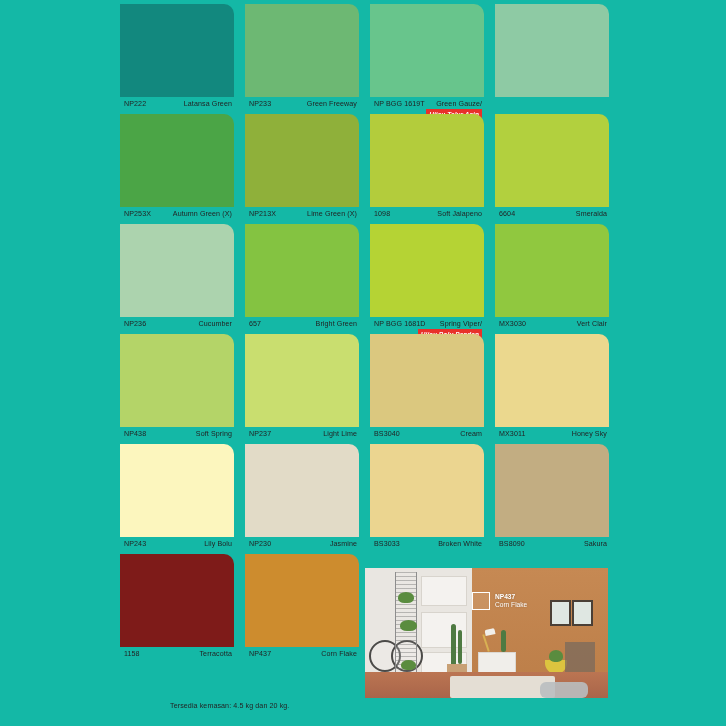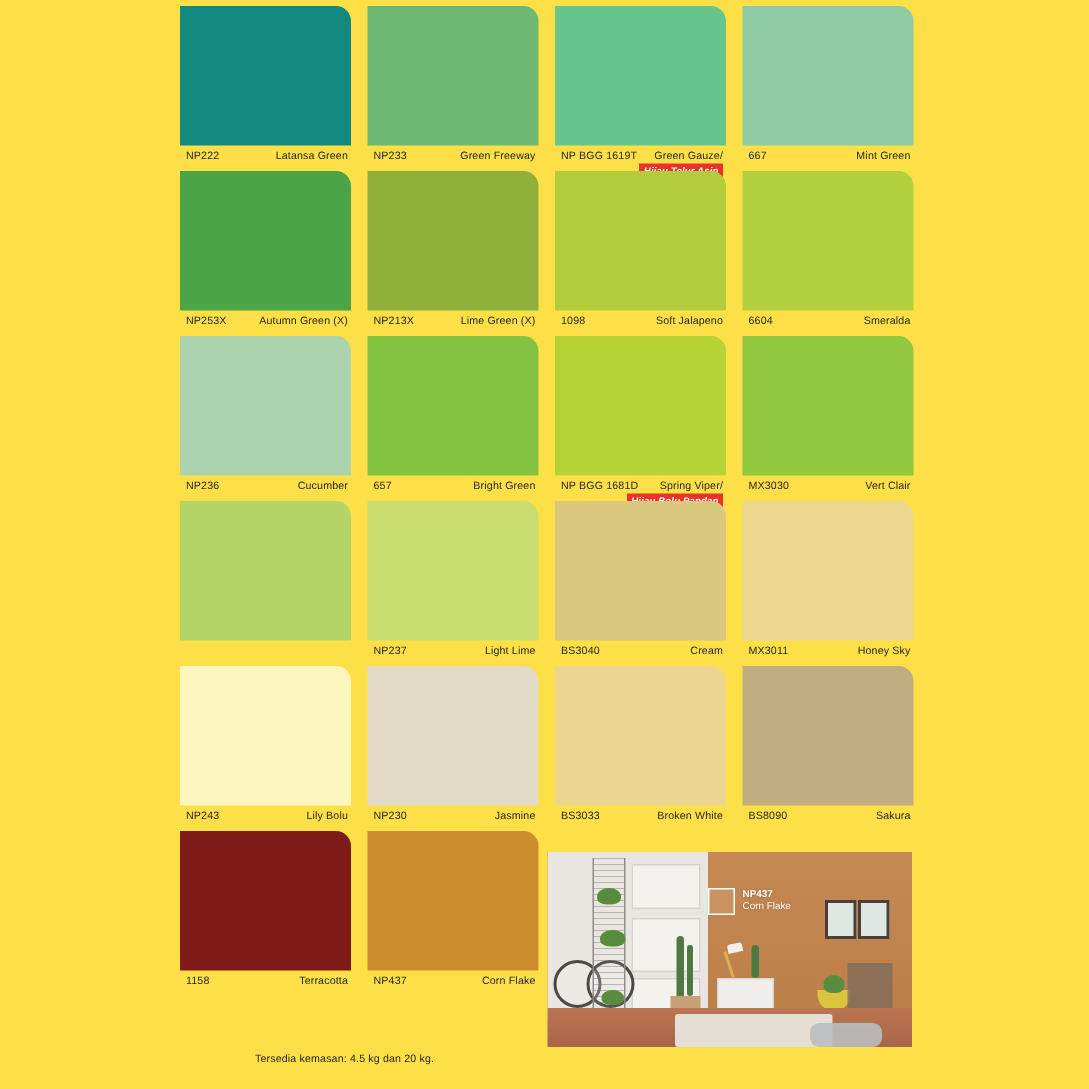--- a/index.html
+++ b/index.html
@@ -14,21 +14,21 @@
     color: #231f20;
     overflow: hidden;
     position: relative;
   }
 
   #sheet {
     position: absolute;
     left: 0; top: 0;
     width: 726px;
     height: 726px;
-    background: #fde047;
+    background: #14b8a6;
   }
 
   
   #swatch-grid {
     position: absolute;
     left: 120px;
     top: 4px;
     width: 488px;
     display: grid;
     grid-template-columns: repeat(4, 114px);
@@ -279,24 +279,20 @@
       <div class="swatch-cell">
         <div class="swatch-chip" style="background: rgb(104, 197, 140);"></div>
         <div class="swatch-labels">
           <span class="code">NP BGG 1619T</span>
           <span class="cname">Green Gauze/</span>
           <span class="alt-badge" style="background: rgb(232, 50, 42);">Hijau Telur Asin</span>
         </div>
       </div>
       <div class="swatch-cell">
         <div class="swatch-chip" style="background: rgb(142, 202, 164);"></div>
-        <div class="swatch-labels">
-          <span class="code">667</span>
-          <span class="cname">Mint Green</span>
-        </div>
       </div>
       <div class="swatch-cell">
         <div class="swatch-chip" style="background: rgb(75, 165, 70);"></div>
         <div class="swatch-labels">
           <span class="code">NP253X</span>
           <span class="cname">Autumn Green (X)</span>
         </div>
       </div>
       <div class="swatch-cell">
         <div class="swatch-chip" style="background: rgb(143, 176, 58);"></div>
@@ -343,20 +339,24 @@
       </div>
       <div class="swatch-cell">
         <div class="swatch-chip" style="background: rgb(144, 200, 63);"></div>
         <div class="swatch-labels">
           <span class="code">MX3030</span>
           <span class="cname">Vert Clair</span>
         </div>
       </div>
       <div class="swatch-cell">
         <div class="swatch-chip" style="background: rgb(180, 212, 104);"></div>
+        <div class="swatch-labels">
+          <span class="code">NP438</span>
+          <span class="cname">Soft Spring</span>
+        </div>
       </div>
       <div class="swatch-cell">
         <div class="swatch-chip" style="background: rgb(201, 222, 111);"></div>
         <div class="swatch-labels">
           <span class="code">NP237</span>
           <span class="cname">Light Lime</span>
         </div>
       </div>
       <div class="swatch-cell">
         <div class="swatch-chip" style="background: rgb(219, 200, 127);"></div>

